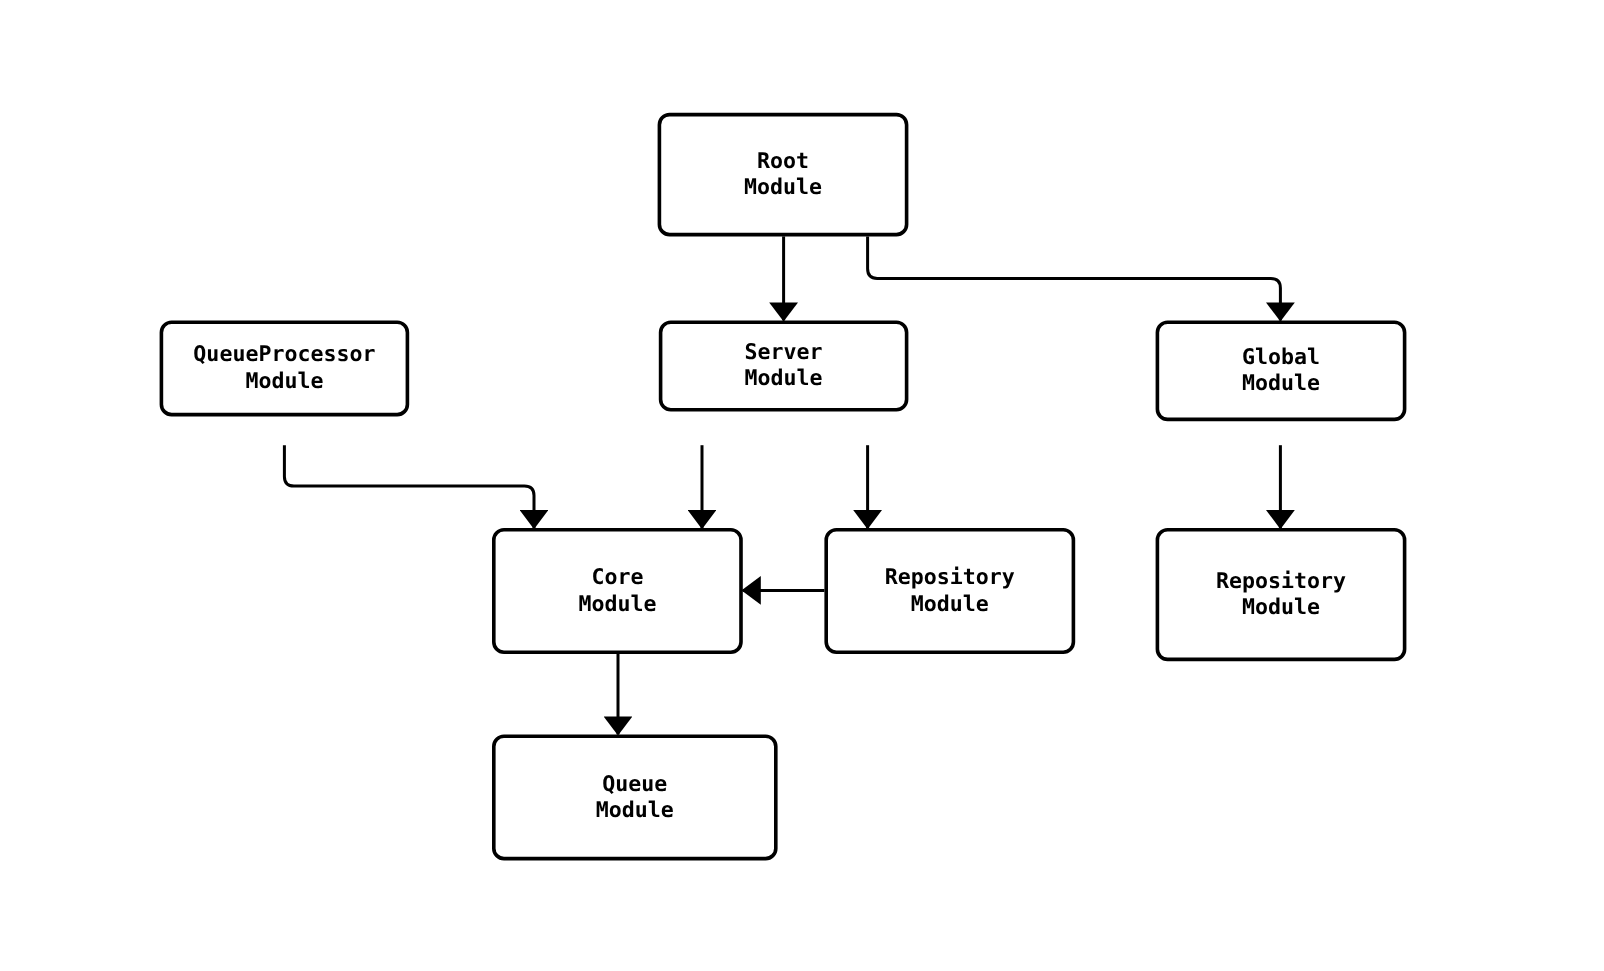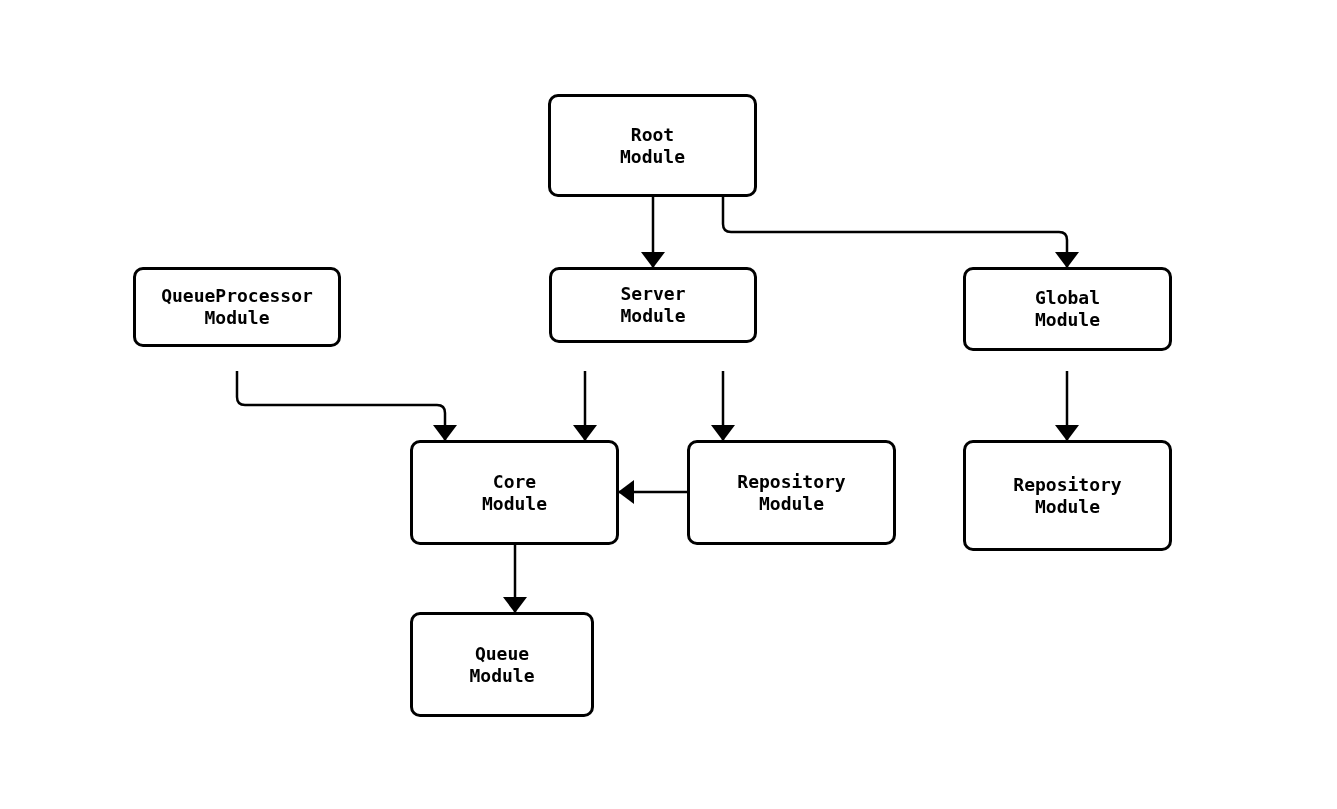--- a/index.html
+++ b/index.html
@@ -109,20 +109,20 @@
     </div>
   </div>
 
   <div class="node" style="left:963px; top:440px; width:209px; height:111px;">
     <div class="label">
       <div>Repository</div>
       <div>Module</div>
     </div>
   </div>
 
-  <div class="node" style="left:410px; top:612px; width:184px; height:105px;">
+  <div class="node" style="left:410px; top:612px; width:238px; height:105px;">
     <div class="label">
       <div>Queue</div>
       <div>Module</div>
     </div>
   </div>
 
 </div>
 
 </body></html>

